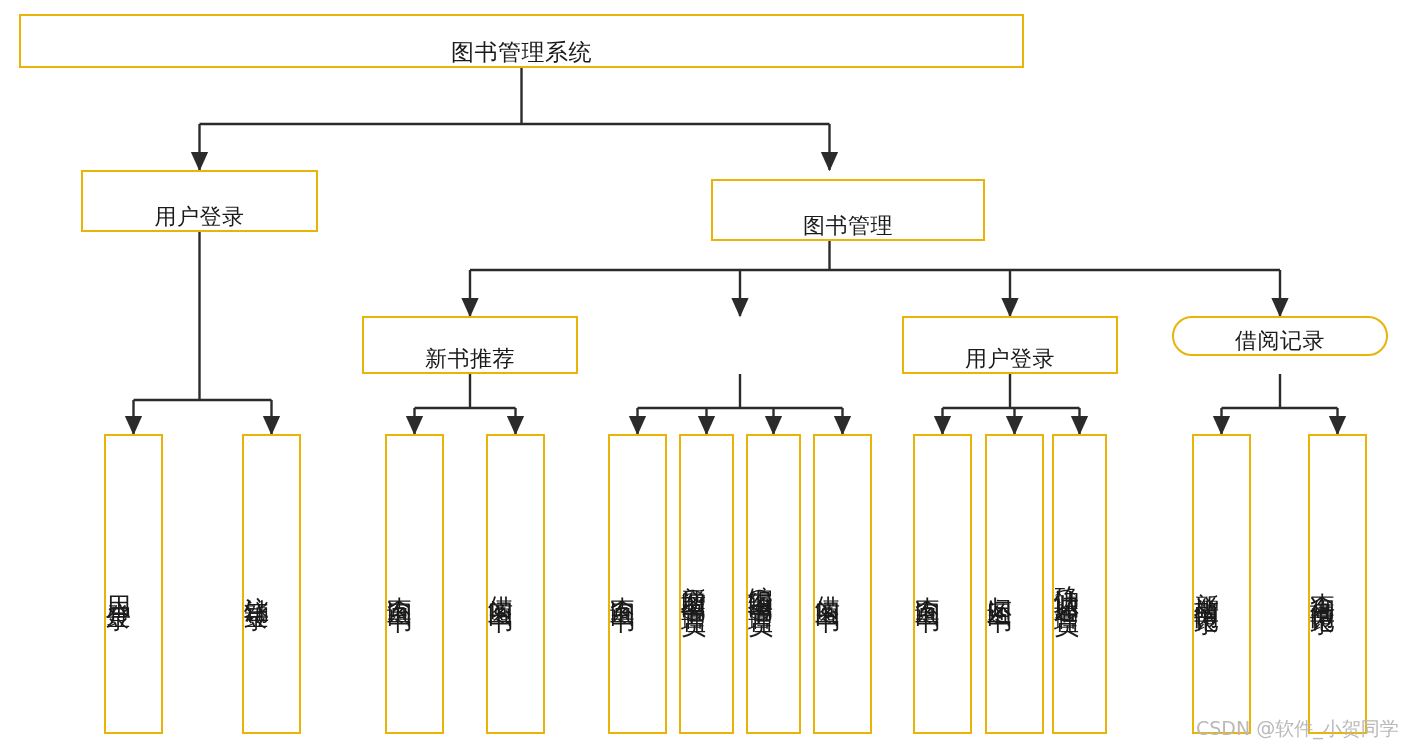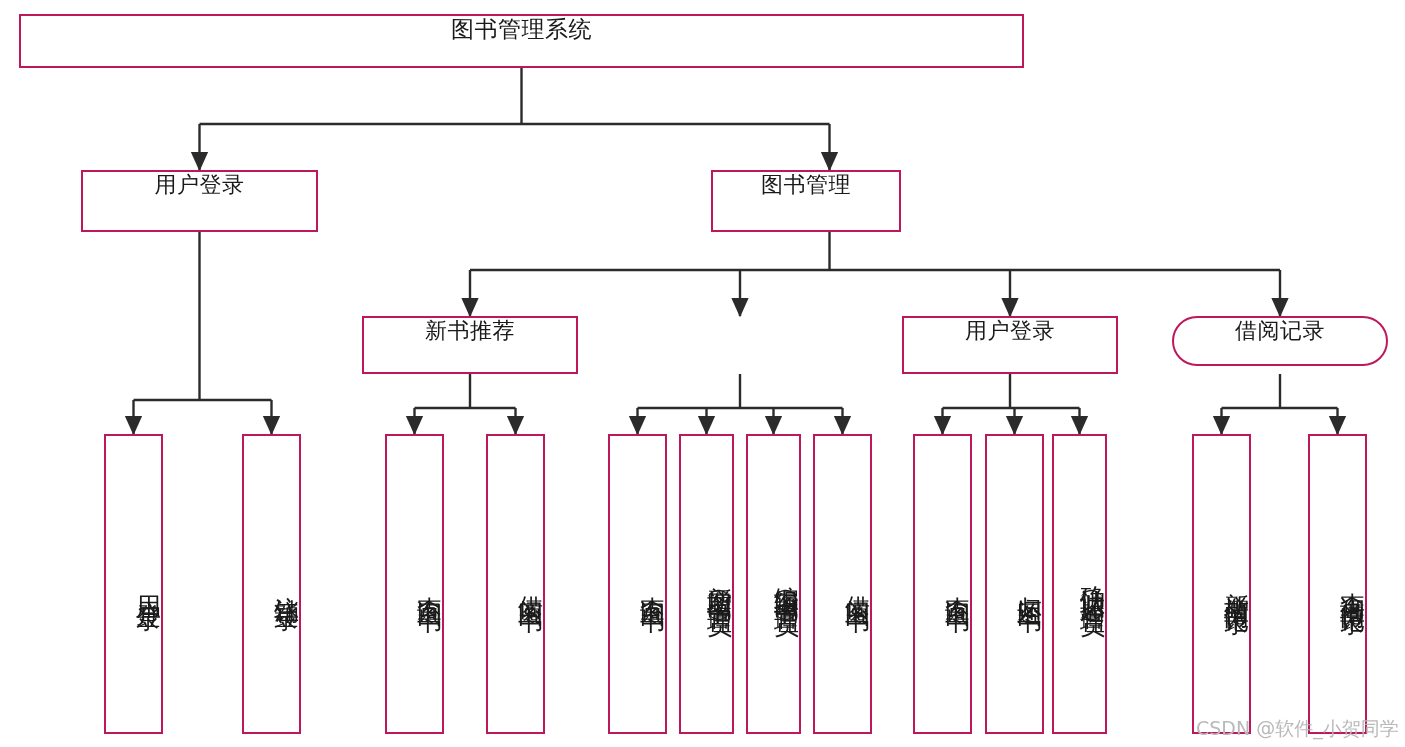--- a/index.html
+++ b/index.html
@@ -22,24 +22,24 @@
     position: absolute;
     left: 0;
     top: 0;
     width: 1405px;
     height: 747px;
     pointer-events: none;
   }
   .node {
     position: absolute;
     box-sizing: border-box;
-    border: 2px solid #be185d;
+    border: 2px solid #eab308;
     background: #ffffff;
     display: flex;
-    align-items: flex-start;
+    align-items: flex-end;
     justify-content: center;
     color: #1a1a1a;
     z-index: 2;
   }
   .node .label {
     display: block;
     text-align: center;
     line-height: 1.18;
     letter-spacing: 0.5px;
   }
@@ -118,31 +118,31 @@
       </g>
   </svg>
 
   <div class="node root horiz" style="left: 19px; top: 14px; width: 1005px; height: 54px;">
     <span class="label">图书管理系统</span>
   </div>
 
   <div class="node horiz" style="left: 81px; top: 170px; width: 237px; height: 62px;">
     <span class="label">用户登录</span>
   </div>
-  <div class="node horiz" style="left: 711px; top: 170px; width: 190px; height: 62px;">
+  <div class="node horiz" style="left: 711px; top: 179px; width: 274px; height: 62px;">
     <span class="label">图书管理</span>
   </div>
 
   <div class="node horiz" style="left: 362px; top: 316px; width: 216px; height: 58px;">
     <span class="label">新书推荐</span>
   </div>
   <div class="node horiz" style="left: 902px; top: 316px; width: 216px; height: 58px;">
     <span class="label">用户登录</span>
   </div>
-  <div class="node horiz" style="left: 1172px; top: 316px; width: 216px; height: 50px; border-radius: 25px;">
+  <div class="node horiz" style="left: 1172px; top: 316px; width: 216px; height: 40px; border-radius: 25px;">
     <span class="label">借阅记录</span>
   </div>
 
   <div class="node vert" style="left: 104px; top: 434px; width: 59px; height: 300px;">
     <span class="label">用户登录</span>
   </div>
   <div class="node vert" style="left: 242px; top: 434px; width: 59px; height: 300px;">
     <span class="label">注销登录</span>
   </div>
 

